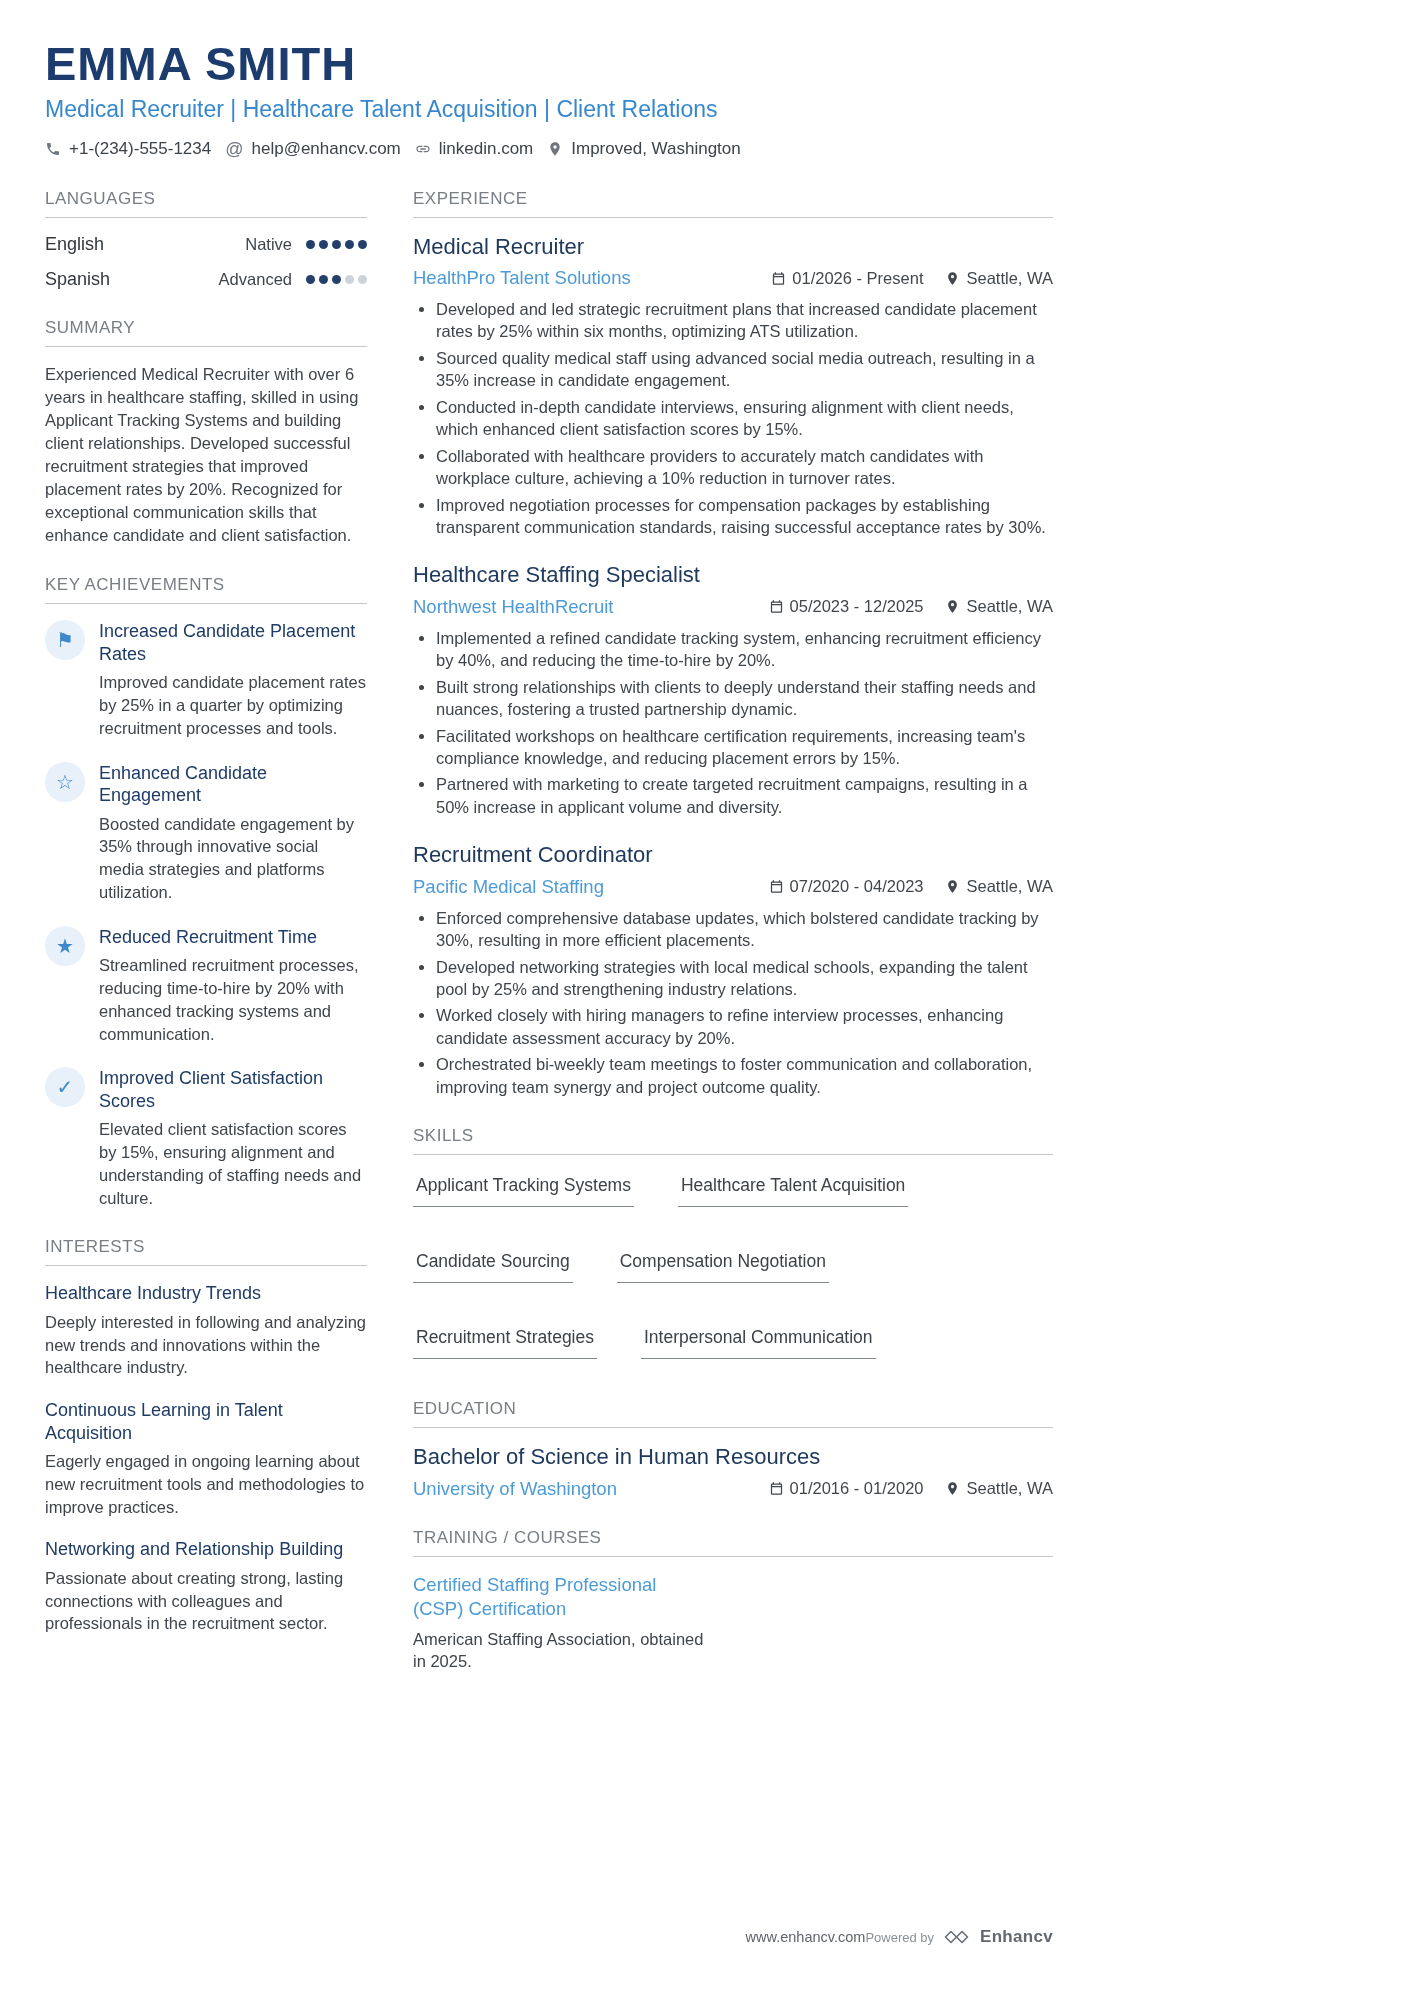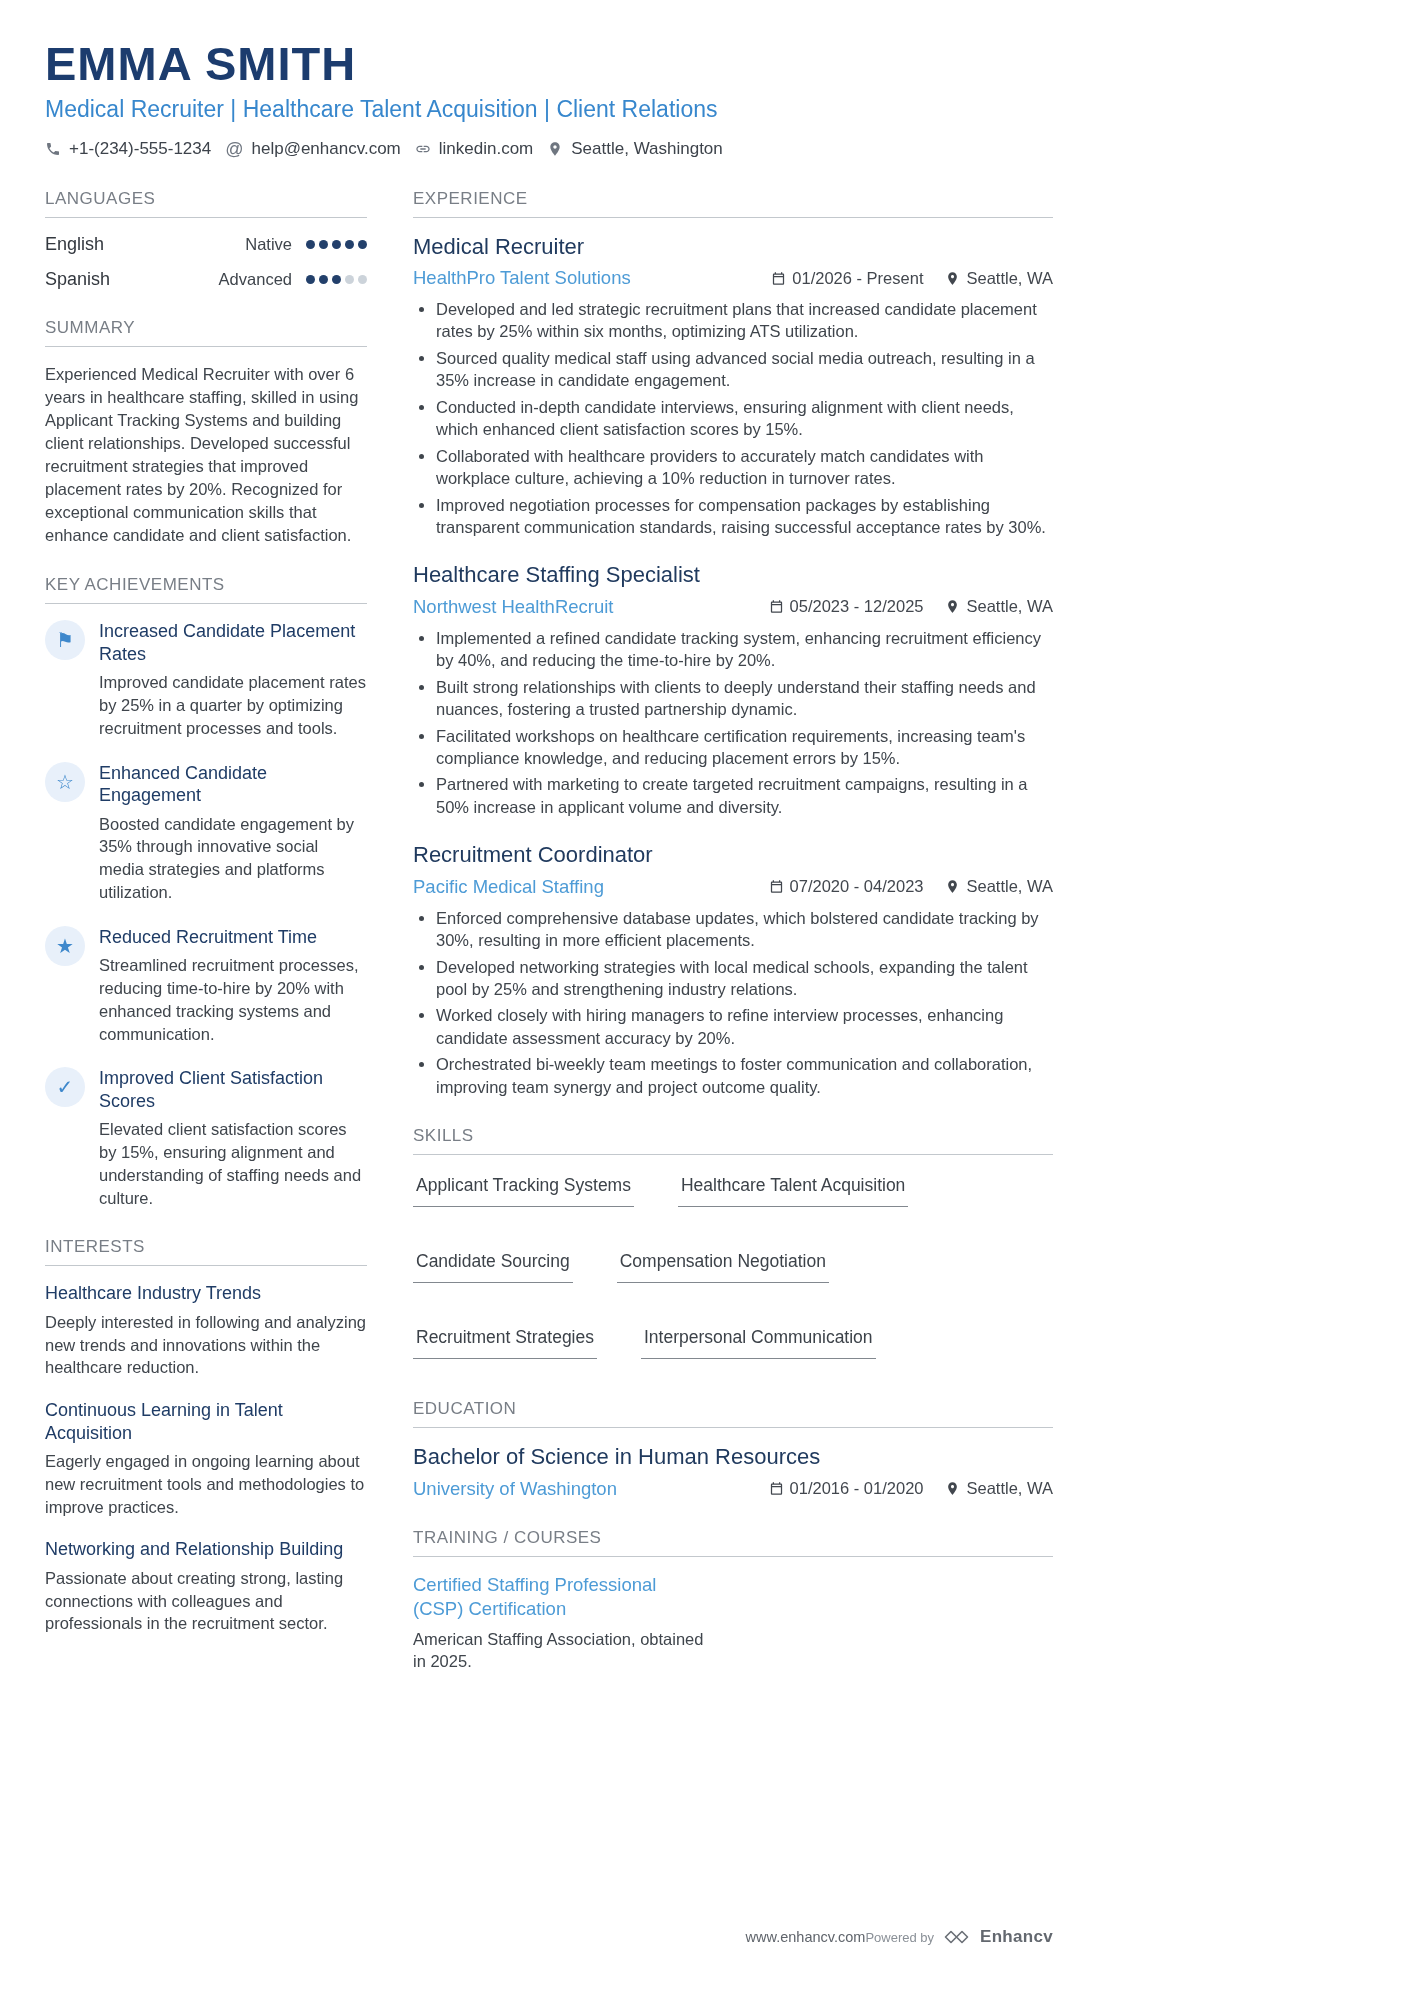--- a/index.html
+++ b/index.html
@@ -126,21 +126,21 @@
         <span class="contact-item">
           <svg class="ci" viewBox="0 0 24 24" fill="currentColor">
               <path d="M3.9 12c0-1.71 1.39-3.1 3.1-3.1h4V7H7c-2.76 0-5 2.24-5 5s2.24 5 5 5h4v-1.9H7c-1.71 0-3.1-1.39-3.1-3.1zM8 13h8v-2H8v2zm9-6h-4v1.9h4c1.71 0 3.1 1.39 3.1 3.1s-1.39 3.1-3.1 3.1h-4V17h4c2.76 0 5-2.24 5-5s-2.24-5-5-5z"></path>
             </svg>
           <span>linkedin.com</span>
         </span>
         <span class="contact-item">
           <svg class="ci" viewBox="0 0 24 24" fill="currentColor">
               <path d="M12 2C8.13 2 5 5.13 5 9c0 5.25 7 13 7 13s7-7.75 7-13c0-3.87-3.13-7-7-7zm0 9.5c-1.38 0-2.5-1.12-2.5-2.5s1.12-2.5 2.5-2.5 2.5 1.12 2.5 2.5-1.12 2.5-2.5 2.5z"></path>
             </svg>
-          <span>Seattle, Washington</span>
+          <span>Improved, Washington</span>
         </span>
       </div>
     </header>
 
     <div class="columns">
 
       <div class="col-left">
 
         <section class="section">
           <div class="sec-head">LANGUAGES</div>
@@ -214,21 +214,21 @@
               </div>
             </div>
         </section>
 
         <section class="section">
           <div class="sec-head">INTERESTS</div>
           <div>
 
           <div class="int-item">
                 <div class="int-title">Healthcare Industry Trends</div>
-                <div class="int-text">Deeply interested in following and analyzing new trends and innovations within the healthcare reduction.</div>
+                <div class="int-text">Deeply interested in following and analyzing new trends and innovations within the healthcare industry.</div>
               </div>
               <div class="int-item">
                 <div class="int-title">Continuous Learning in Talent Acquisition</div>
                 <div class="int-text">Eagerly engaged in ongoing learning about new recruitment tools and methodologies to improve practices.</div>
               </div>
               <div class="int-item">
                 <div class="int-title">Networking and Relationship Building</div>
                 <div class="int-text">Passionate about creating strong, lasting connections with colleagues and professionals in the recruitment sector.</div>
               </div>
             </div>

